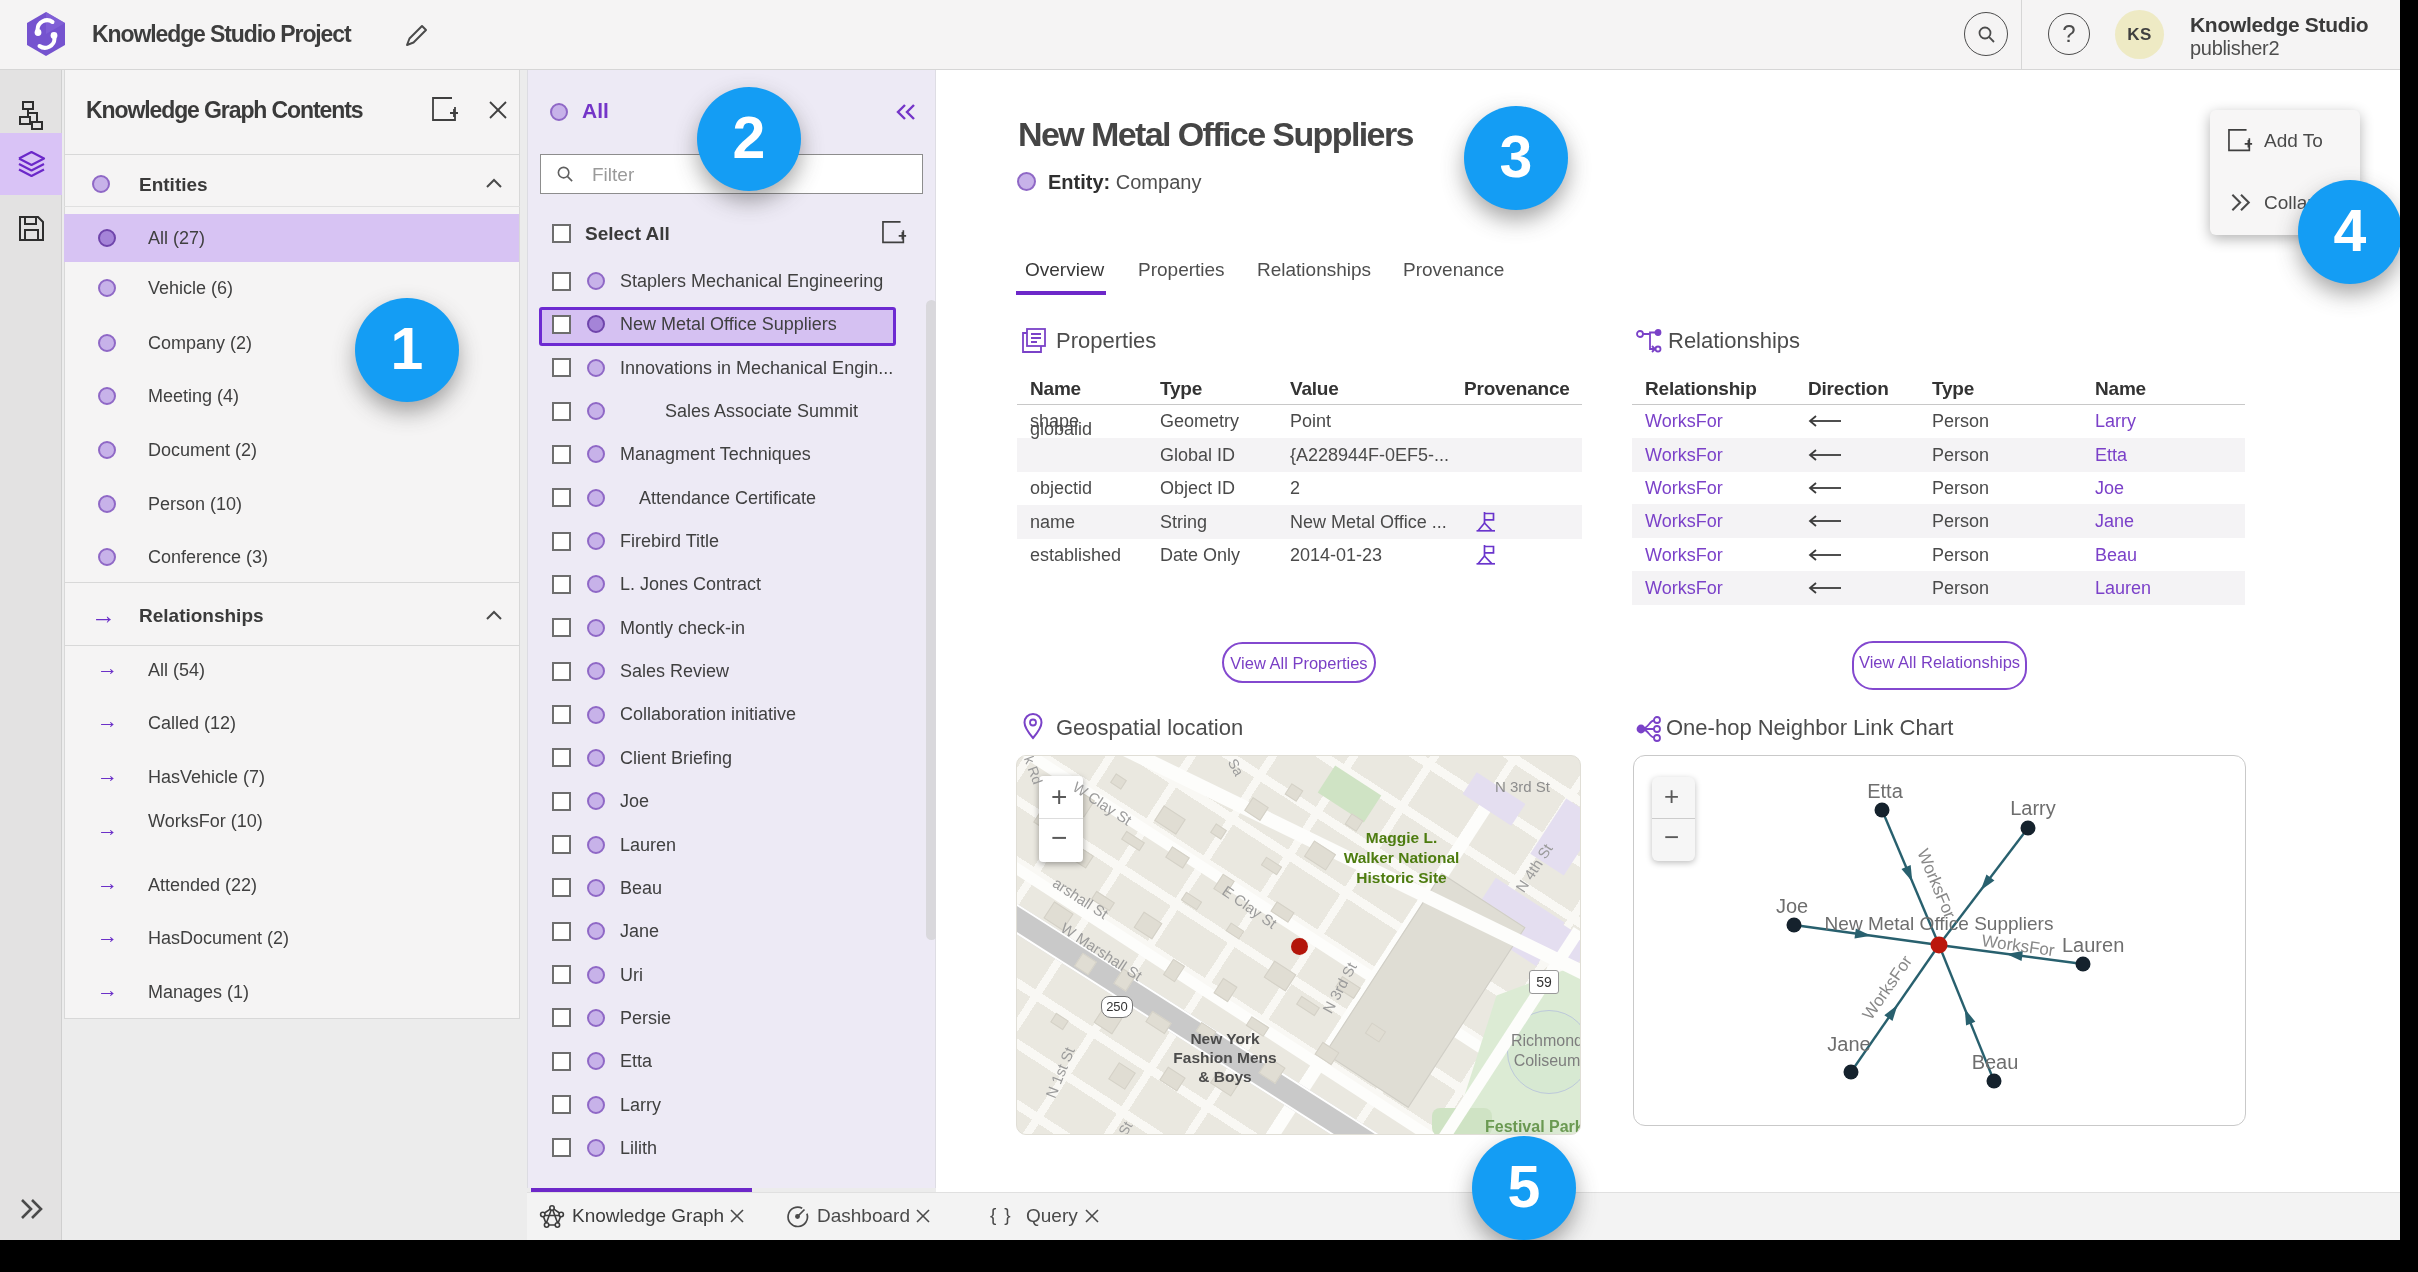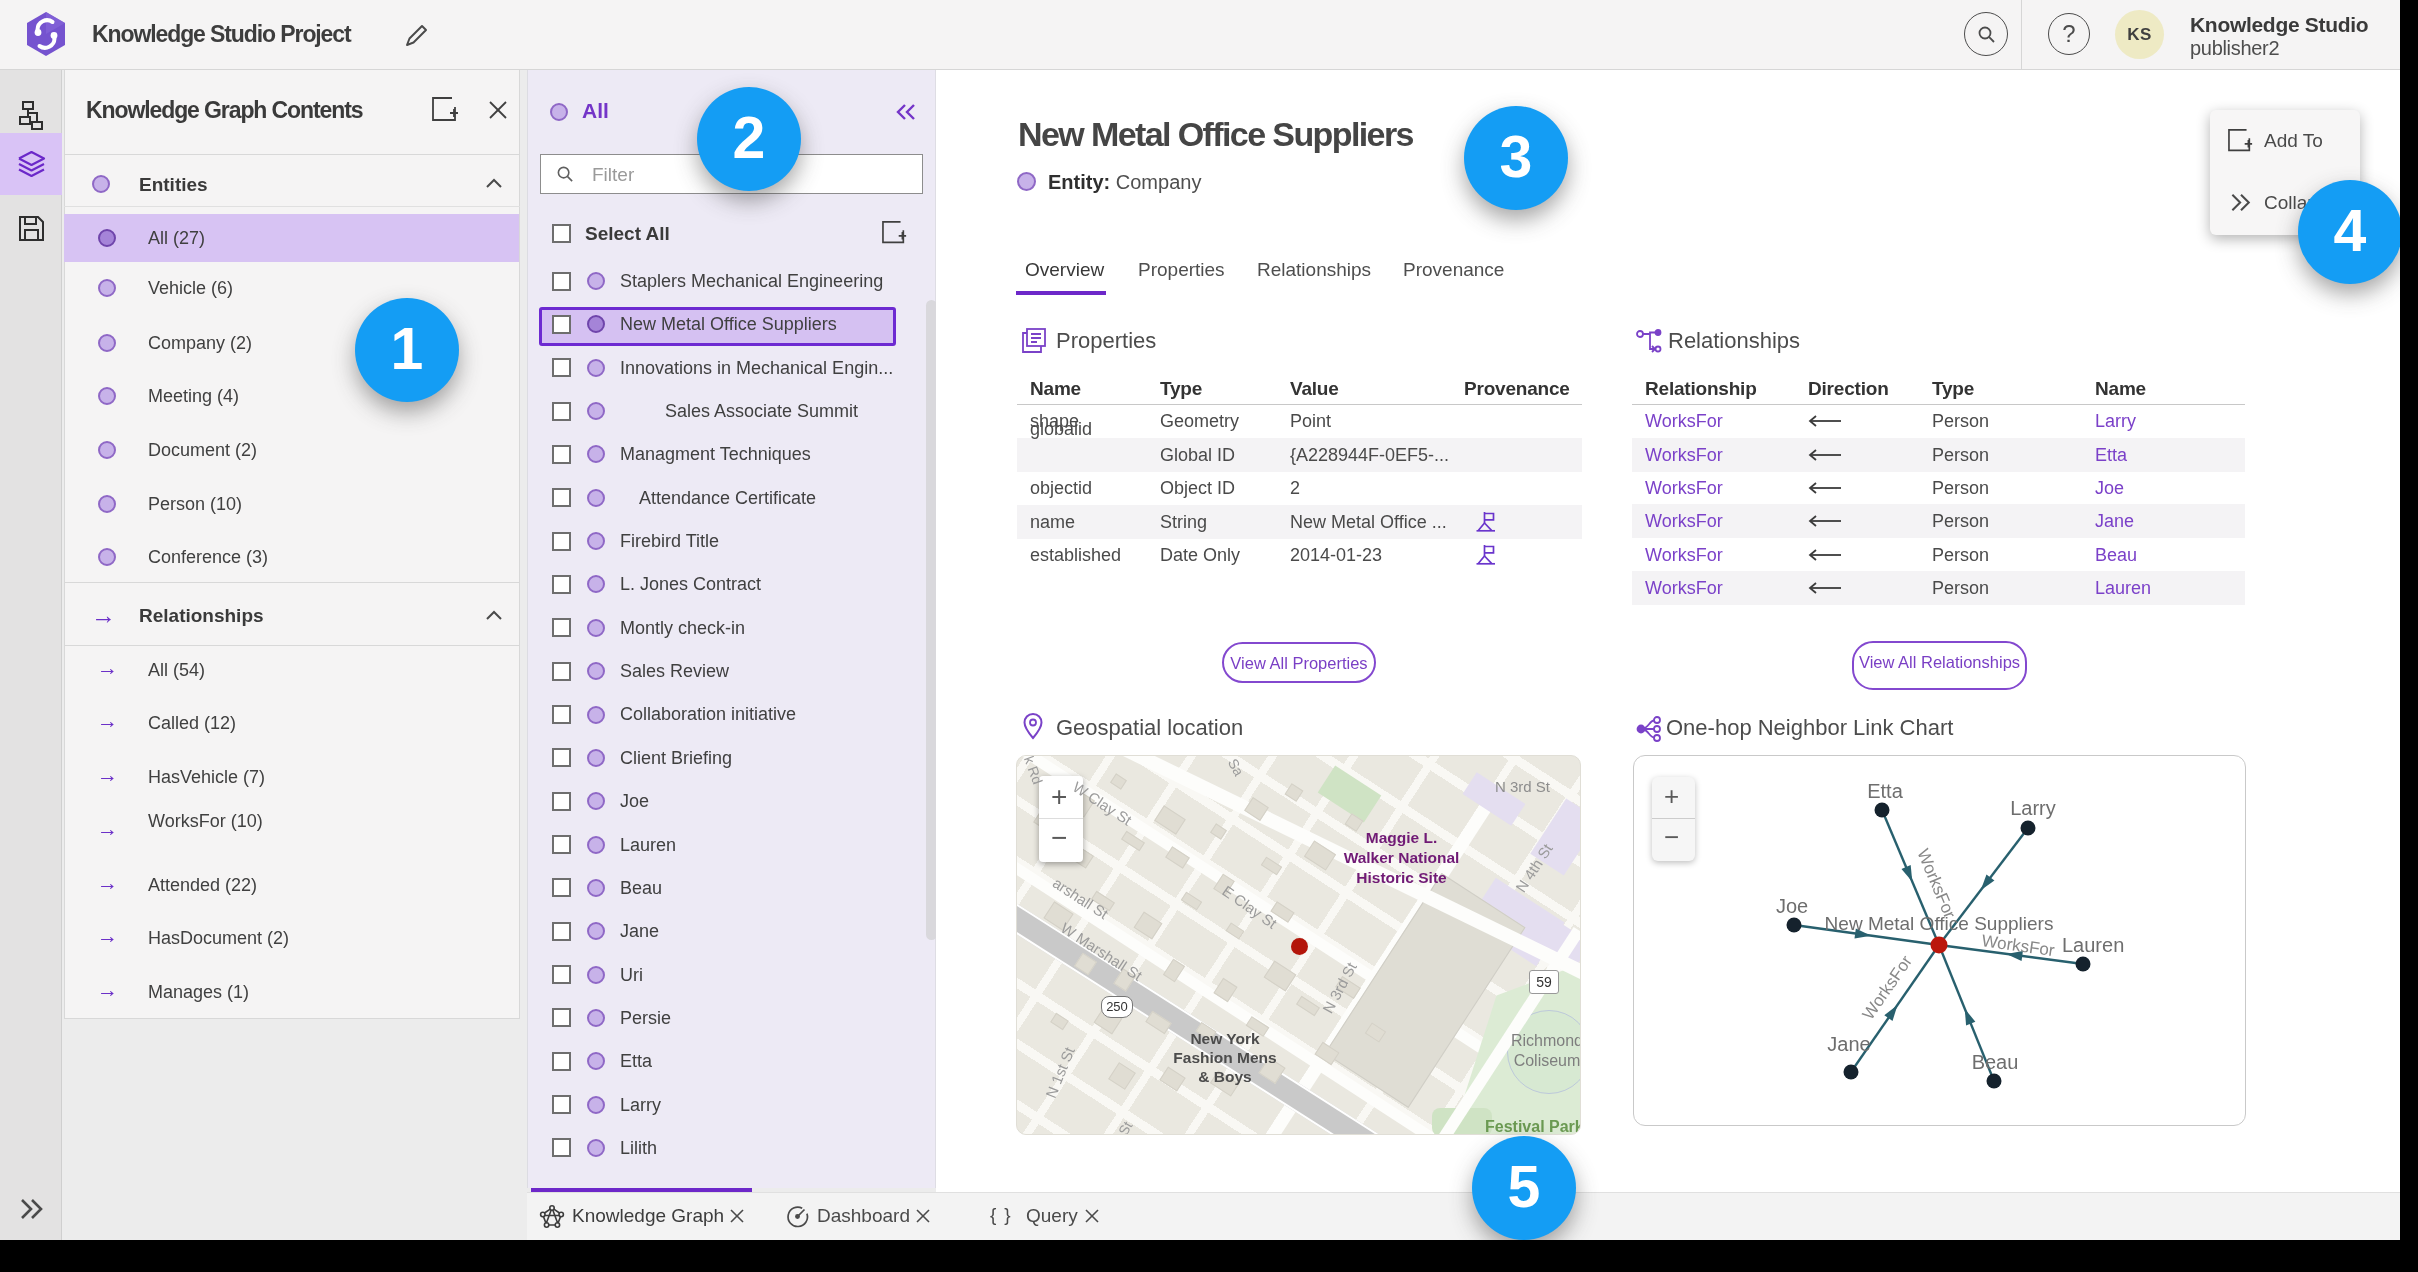--- a/index.html
+++ b/index.html
@@ -417,21 +417,21 @@
  <div class="cir" style="left:274px;top:182px;width:17px;height:17px;background:#b3150a;"></div>
  <div class="abs" style="left:22px;top:20px;width:44px;height:86px;background:#fff;border-radius:4px;box-shadow:0 2px 6px rgba(0,0,0,.35);"></div>
  <div class="abs" style="left:22px;top:62px;width:44px;height:1px;background:#ddd;"></div>
  <div class="abs" style="left:34px;top:25px;font-size:28px;color:#5a5a5a;">+</div>
  <div class="abs" style="left:34px;top:66px;font-size:28px;color:#5a5a5a;">−</div>
  <div class="abs" style="left:2px;top:6px;font-size:14px;color:#9b9b9b;transform:rotate(70deg);">k Rd</div>
  <div class="abs" style="left:62px;top:22px;font-size:15px;color:#9b9b9b;transform:rotate(33deg);transform-origin:left top;white-space:nowrap;">W Clay St</div>
  <div class="abs" style="left:222px;top:0px;font-size:14px;color:#9b9b9b;transform:rotate(62deg);transform-origin:left top;">Sa</div>
  <div class="abs" style="left:478px;top:22px;font-size:15px;color:#8d8d8d;white-space:nowrap;">N 3rd St</div>
  <div class="abs" style="left:495px;top:130px;font-size:15px;color:#9b9b9b;transform:rotate(-57deg);transform-origin:left top;white-space:nowrap;">N 4th St</div>
- <div class="abs" style="left:297px;top:72px;width:175px;text-align:center;font-size:15.5px;font-weight:bold;color:#701a75;line-height:20px;">Maggie L.<br>Walker National<br>Historic Site</div>
+ <div class="abs" style="left:297px;top:72px;width:175px;text-align:center;font-size:15.5px;font-weight:bold;color:#4d7c0f;line-height:20px;">Maggie L.<br>Walker National<br>Historic Site</div>
  <div class="abs" style="left:42px;top:118px;font-size:15px;color:#9b9b9b;transform:rotate(33deg);transform-origin:left top;white-space:nowrap;">arshall St</div>
  <div class="abs" style="left:212px;top:126px;font-size:15px;color:#9b9b9b;transform:rotate(35deg);transform-origin:left top;white-space:nowrap;">E Clay St</div>
  <div class="abs" style="left:50px;top:163px;font-size:15px;color:#9b9b9b;transform:rotate(33deg);transform-origin:left top;white-space:nowrap;">W Marshall St</div>
  <div class="abs" style="left:84px;top:240px;width:32px;height:22px;background:#fff;border:1.5px solid #777;border-radius:8px 8px 10px 10px;font-size:13px;color:#333;text-align:center;line-height:20px;">250</div>
  <div class="abs" style="left:302px;top:252px;font-size:15px;color:#9b9b9b;transform:rotate(-62deg);transform-origin:left top;white-space:nowrap;">N 3rd St</div>
  <div class="abs" style="left:133px;top:273px;width:150px;text-align:center;font-size:15.5px;font-weight:bold;color:#4c4c4c;line-height:19px;">New York<br>Fashion Mens<br>&amp; Boys</div>
  <div class="abs" style="left:512px;top:214px;width:30px;height:24px;background:#fff;border:1.5px solid #999;border-radius:3px;font-size:14px;color:#333;text-align:center;line-height:22px;">59</div>
  <div class="abs" style="left:460px;top:275px;width:140px;text-align:center;font-size:16px;color:#7e7e7e;line-height:20px;">Richmond<br>Coliseum</div>
  <div class="abs" style="left:468px;top:362px;font-size:16px;font-weight:bold;color:#6b9a52;white-space:nowrap;">Festival Park</div>
  <div class="abs" style="left:25px;top:338px;font-size:15px;color:#9b9b9b;transform:rotate(-68deg);transform-origin:left top;white-space:nowrap;">N 1st St</div>

